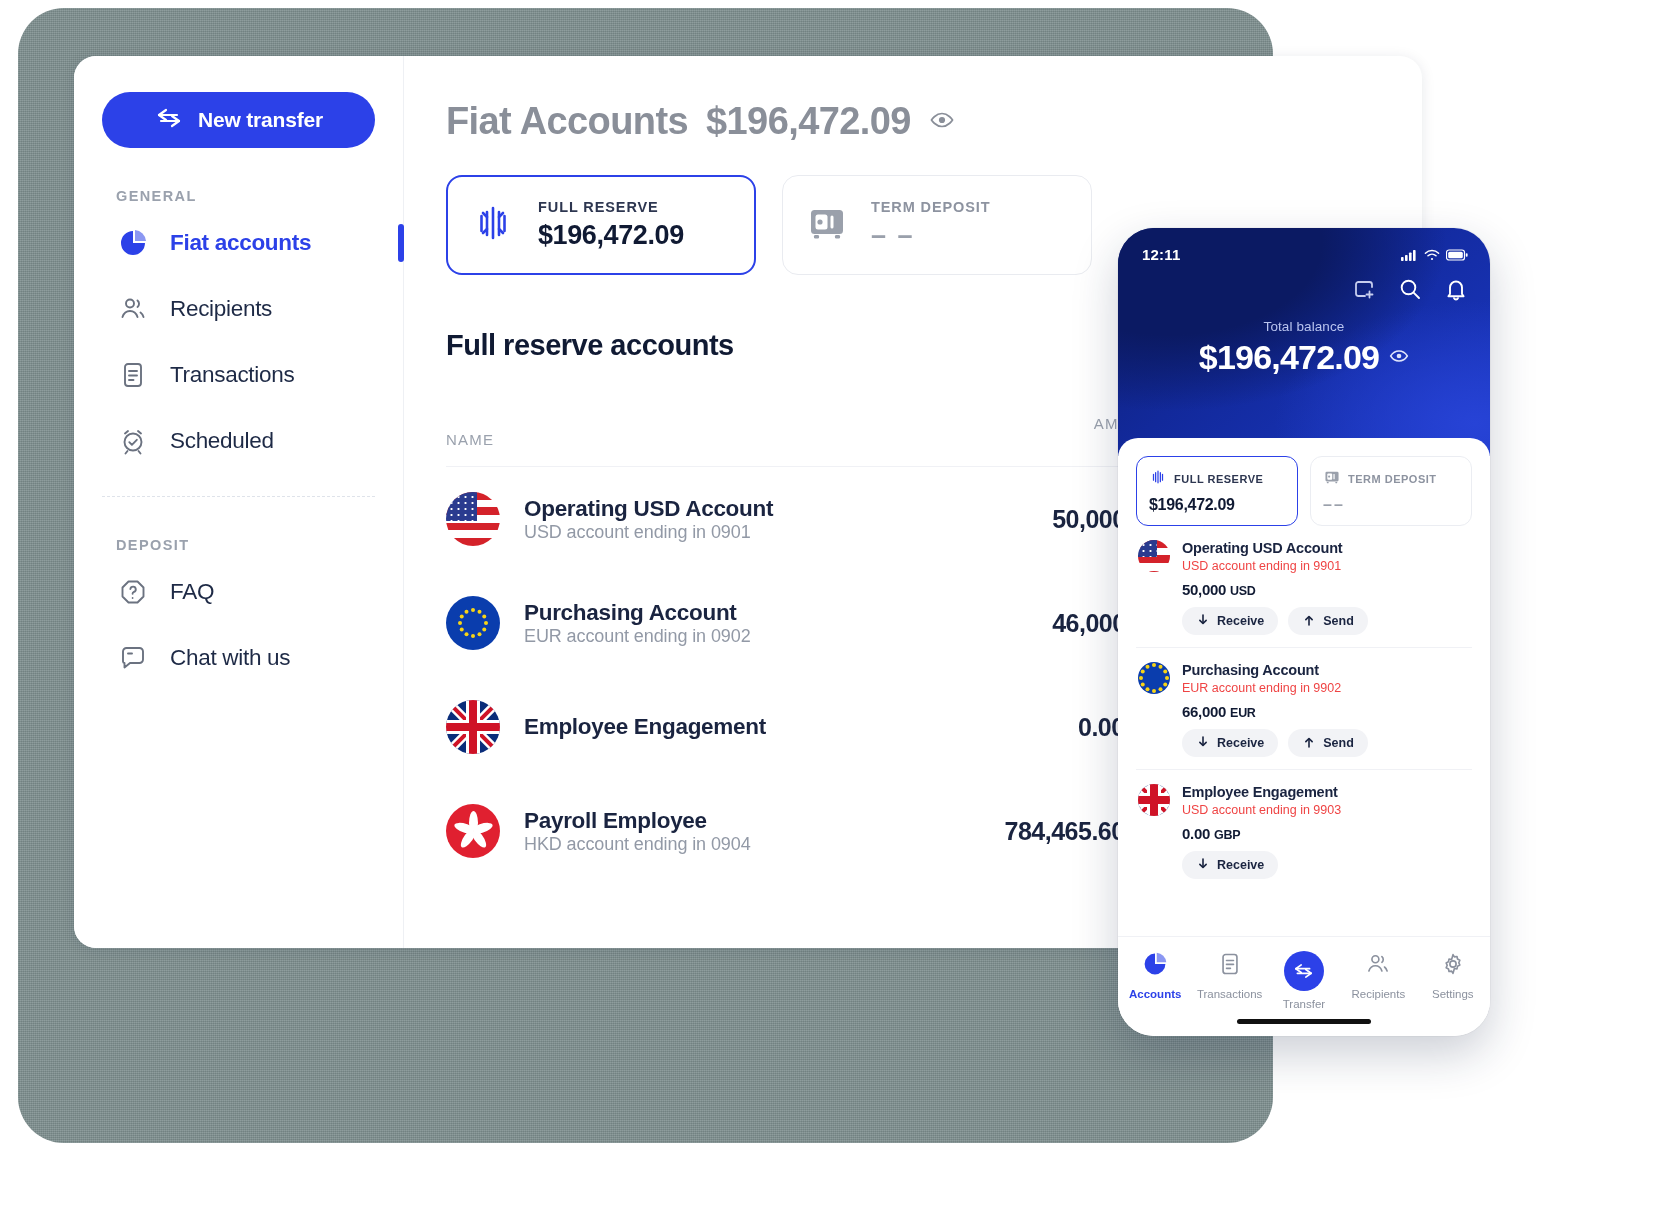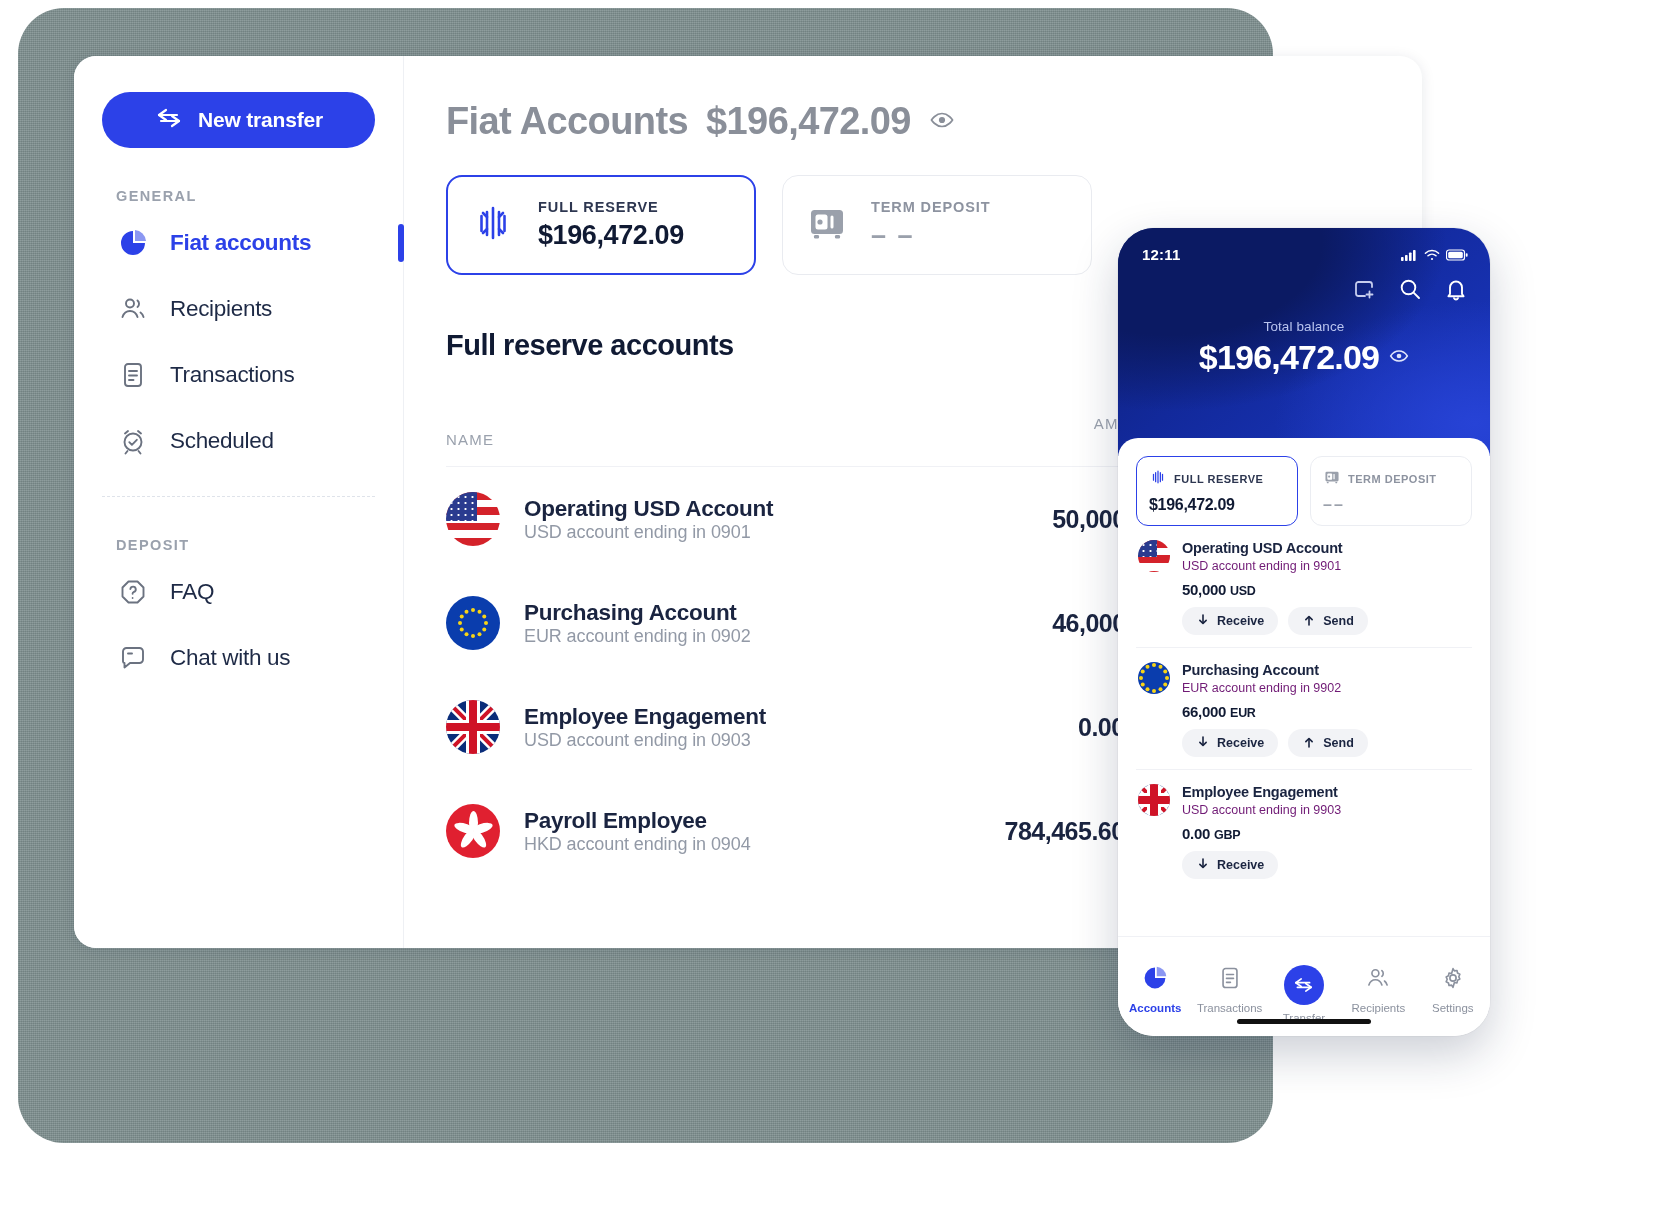--- a/index.html
+++ b/index.html
@@ -208,32 +208,32 @@
   .ph-card .cap { font-size: 11px; font-weight: 700; letter-spacing: .5px; color: #2d3650; }
   .ph-card.pl .cap { color: #8d93a0; }
   .ph-card .val { font-size: 16px; font-weight: 700; color: #101a33; margin-top: 6px; letter-spacing: -.3px; }
   .ph-card.pl .val { color: #9aa0ab; letter-spacing: 2px; }
 
   .ph-acct { padding: 14px 2px 12px 2px; border-bottom: 1px solid #f0f1f5; }
   .ph-acct:last-child { border-bottom: none; }
   .ph-ahead { display: flex; align-items: flex-start; gap: 12px; }
   .ph-flag { width: 32px; height: 32px; border-radius: 50%; overflow: hidden; position: relative; flex: none; }
   .ph-aname { font-size: 14.5px; font-weight: 600; color: #1a2440; letter-spacing: -.2px; }
-  .ph-asub { font-size: 12.5px; color: #701a75; margin-top: 3px; }
+  .ph-asub { font-size: 12.5px; color: #ef4444; margin-top: 3px; }
   .ph-aamt { font-size: 15px; font-weight: 700; color: #101a33; margin: 8px 0 0 44px; letter-spacing: -.3px; }
   .ph-aamt .cur { font-size: 12.5px; font-weight: 700; margin-left: 4px; }
   .ph-btns { display: flex; gap: 10px; margin: 9px 0 0 44px; }
   .ph-btn { display: flex; align-items: center; gap: 7px; height: 28px; padding: 0 14px;
     border-radius: 16px; background: #f2f3f6; color: #1a2440;
     font-size: 12.5px; font-weight: 600; cursor: pointer; }
 
   .ph-nav { position: absolute; left: 0; bottom: 0; width: 100%; height: 100px;
     background: #fff; border-top: 1px solid #f0f1f5;
     display: flex; align-items: flex-start; justify-content: space-around;
-    padding-top: 28px; }
+    padding-top: 14px; }
   .ph-navitem { display: flex; flex-direction: column; align-items: center; gap: 7px;
     width: 66px; cursor: pointer; }
   .ph-navitem .lbl { font-size: 11.5px; color: #8b919e; }
   .ph-navitem.active .lbl { color: #2c41e8; font-weight: 700; }
   .ph-navfab { width: 40px; height: 40px; border-radius: 50%; background: #2c41e8;
     display: flex; align-items: center; justify-content: center; }
   .home-bar { position: absolute; left: 50%; bottom: 12px; transform: translateX(-50%);
     width: 134px; height: 5px; border-radius: 3px; background: #111; }
 </style>
 </head>
@@ -450,21 +450,20 @@
             <div class="d2"></div>
           <div class="d1r"></div>
             <div class="d2r"></div>
           <div class="ch"></div>
             <div class="cv"></div>
           <div class="chr"></div>
             <div class="cvr"></div>
         </div>
         <div class="acct-name-wrap">
           <div class="acct-name">Employee Engagement</div>
-          <div class="acct-sub">USD account ending in 0903</div>
         </div>
         <div class="acct-amt">
           <span>0.00</span><span class="cur">GBP</span>
         </div>
         <div class="recv-pill">
           <span>
             <svg width="20" height="20" viewBox="0 0 20 20" fill="none" stroke="#2c41e8" stroke-width="2.3" stroke-linecap="round" stroke-linejoin="round">
               <path d="M10 3v11"></path>
                 <path d="M5.5 10.5L10 15l4.5-4.5"></path>
             </svg>

